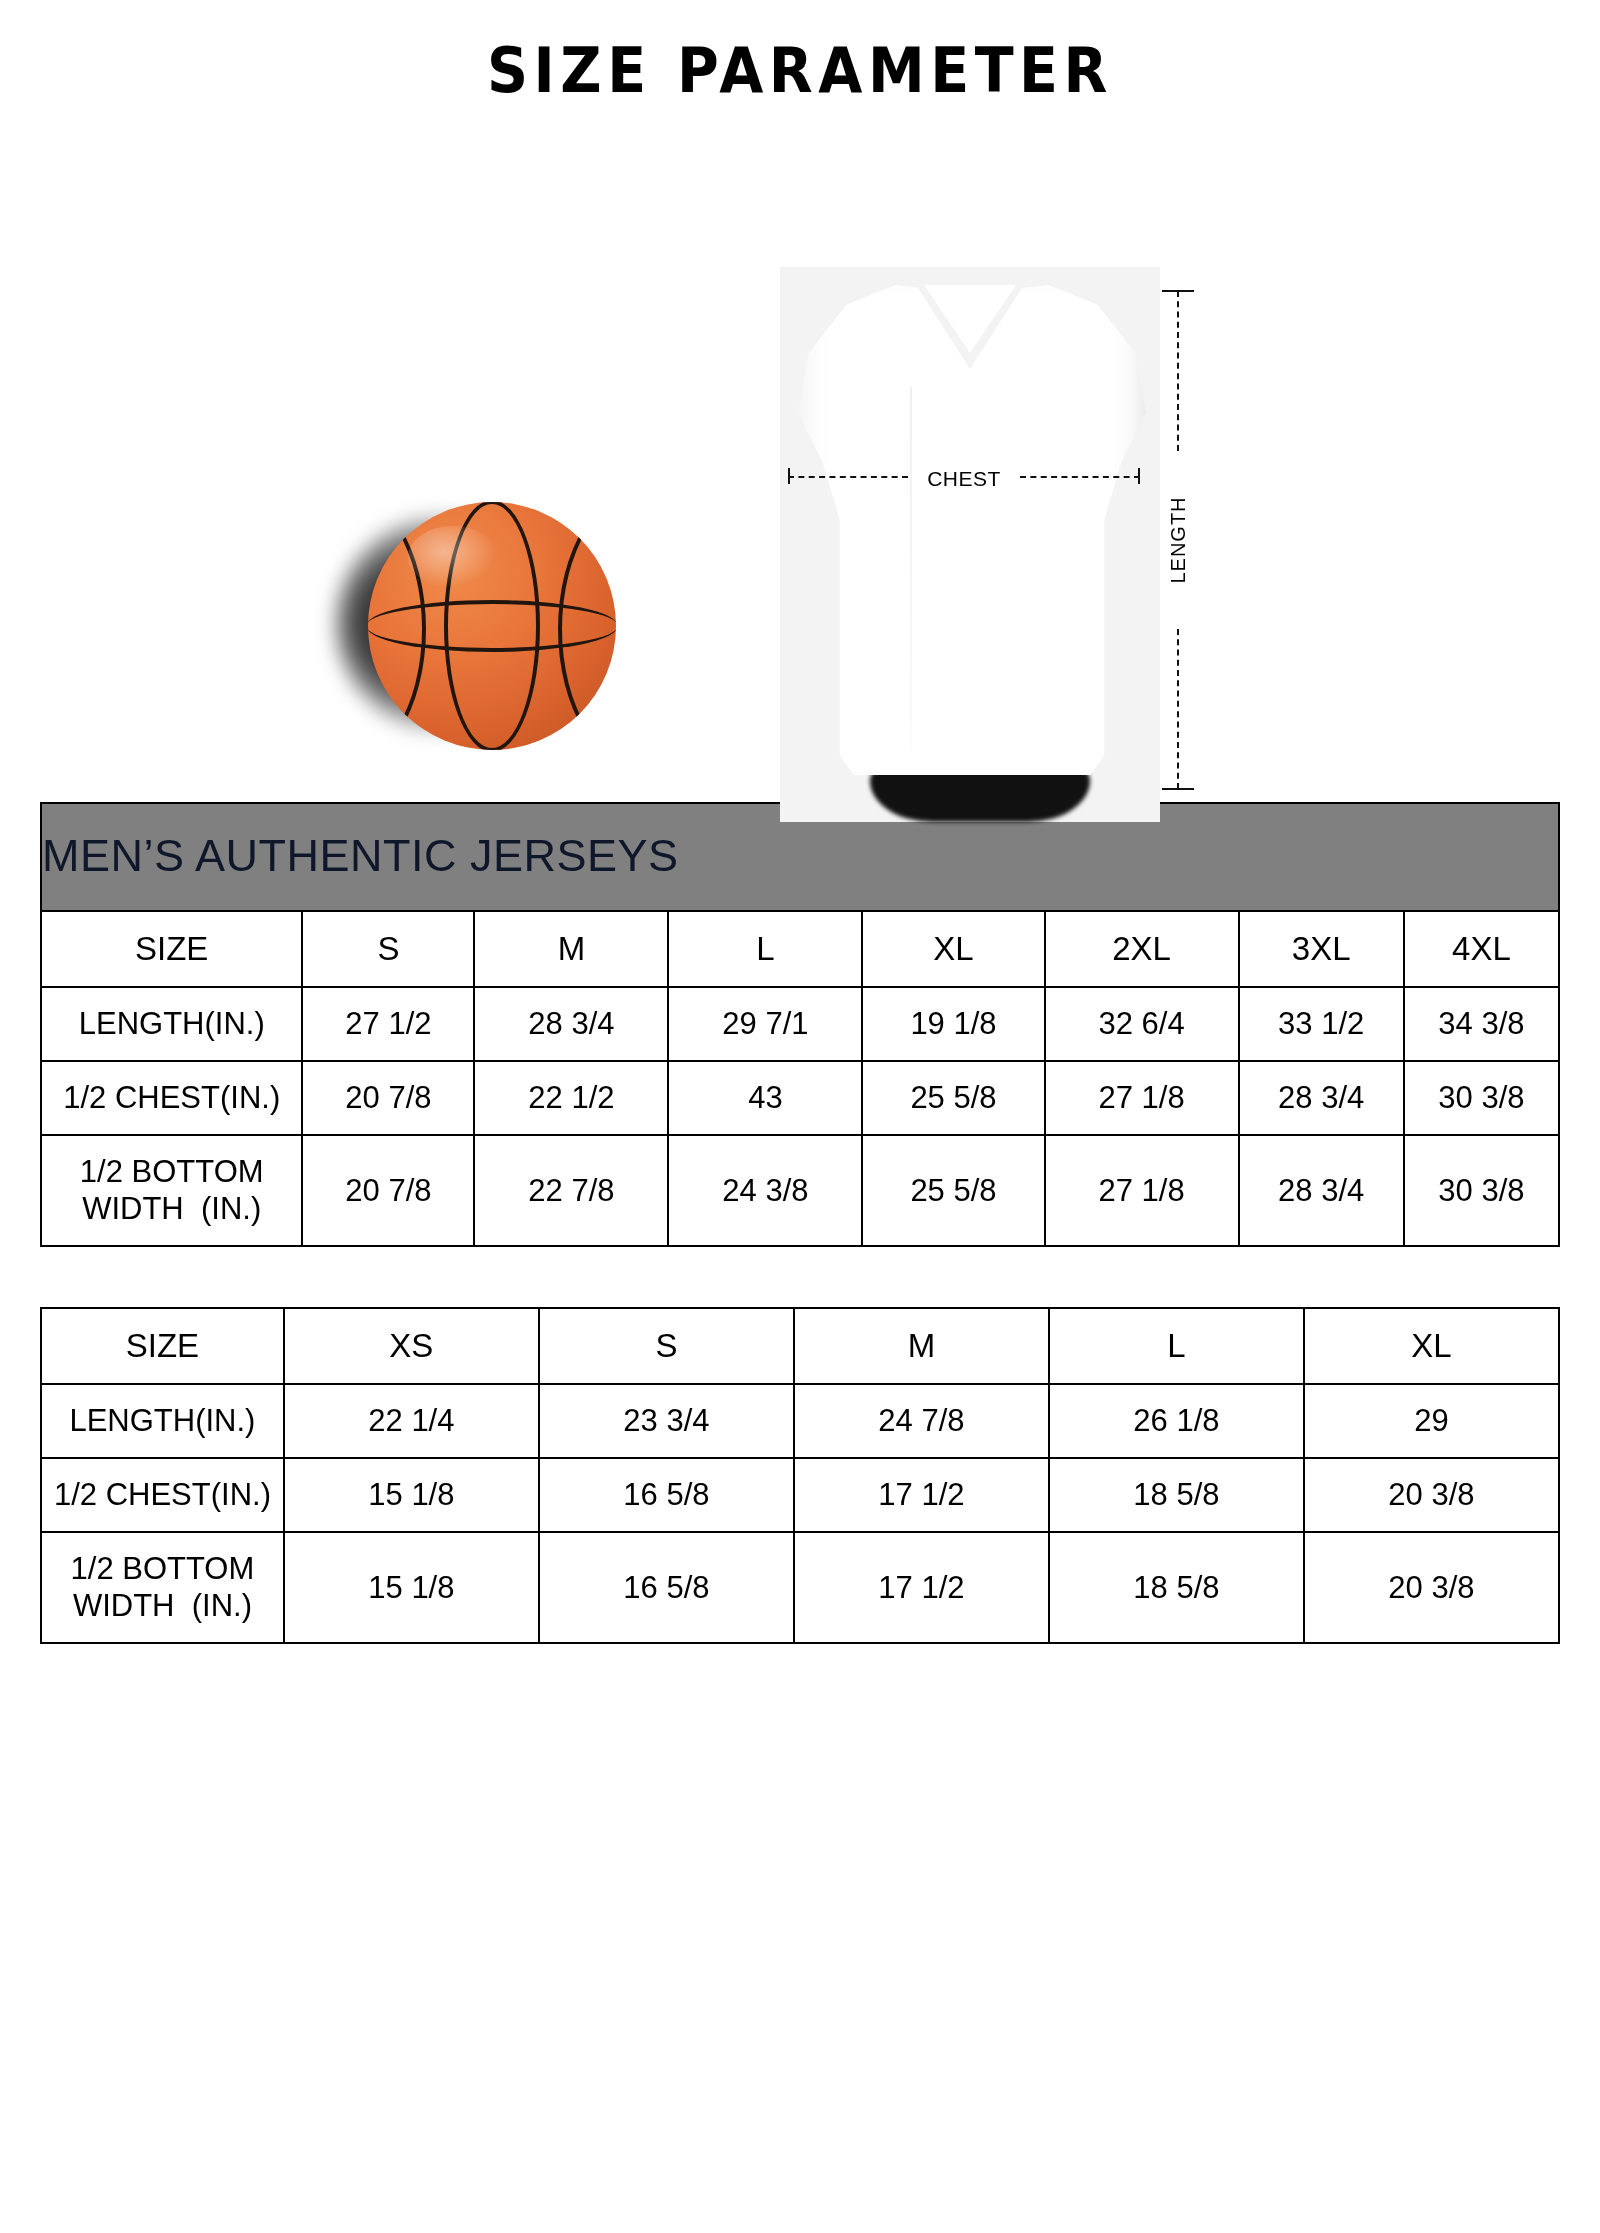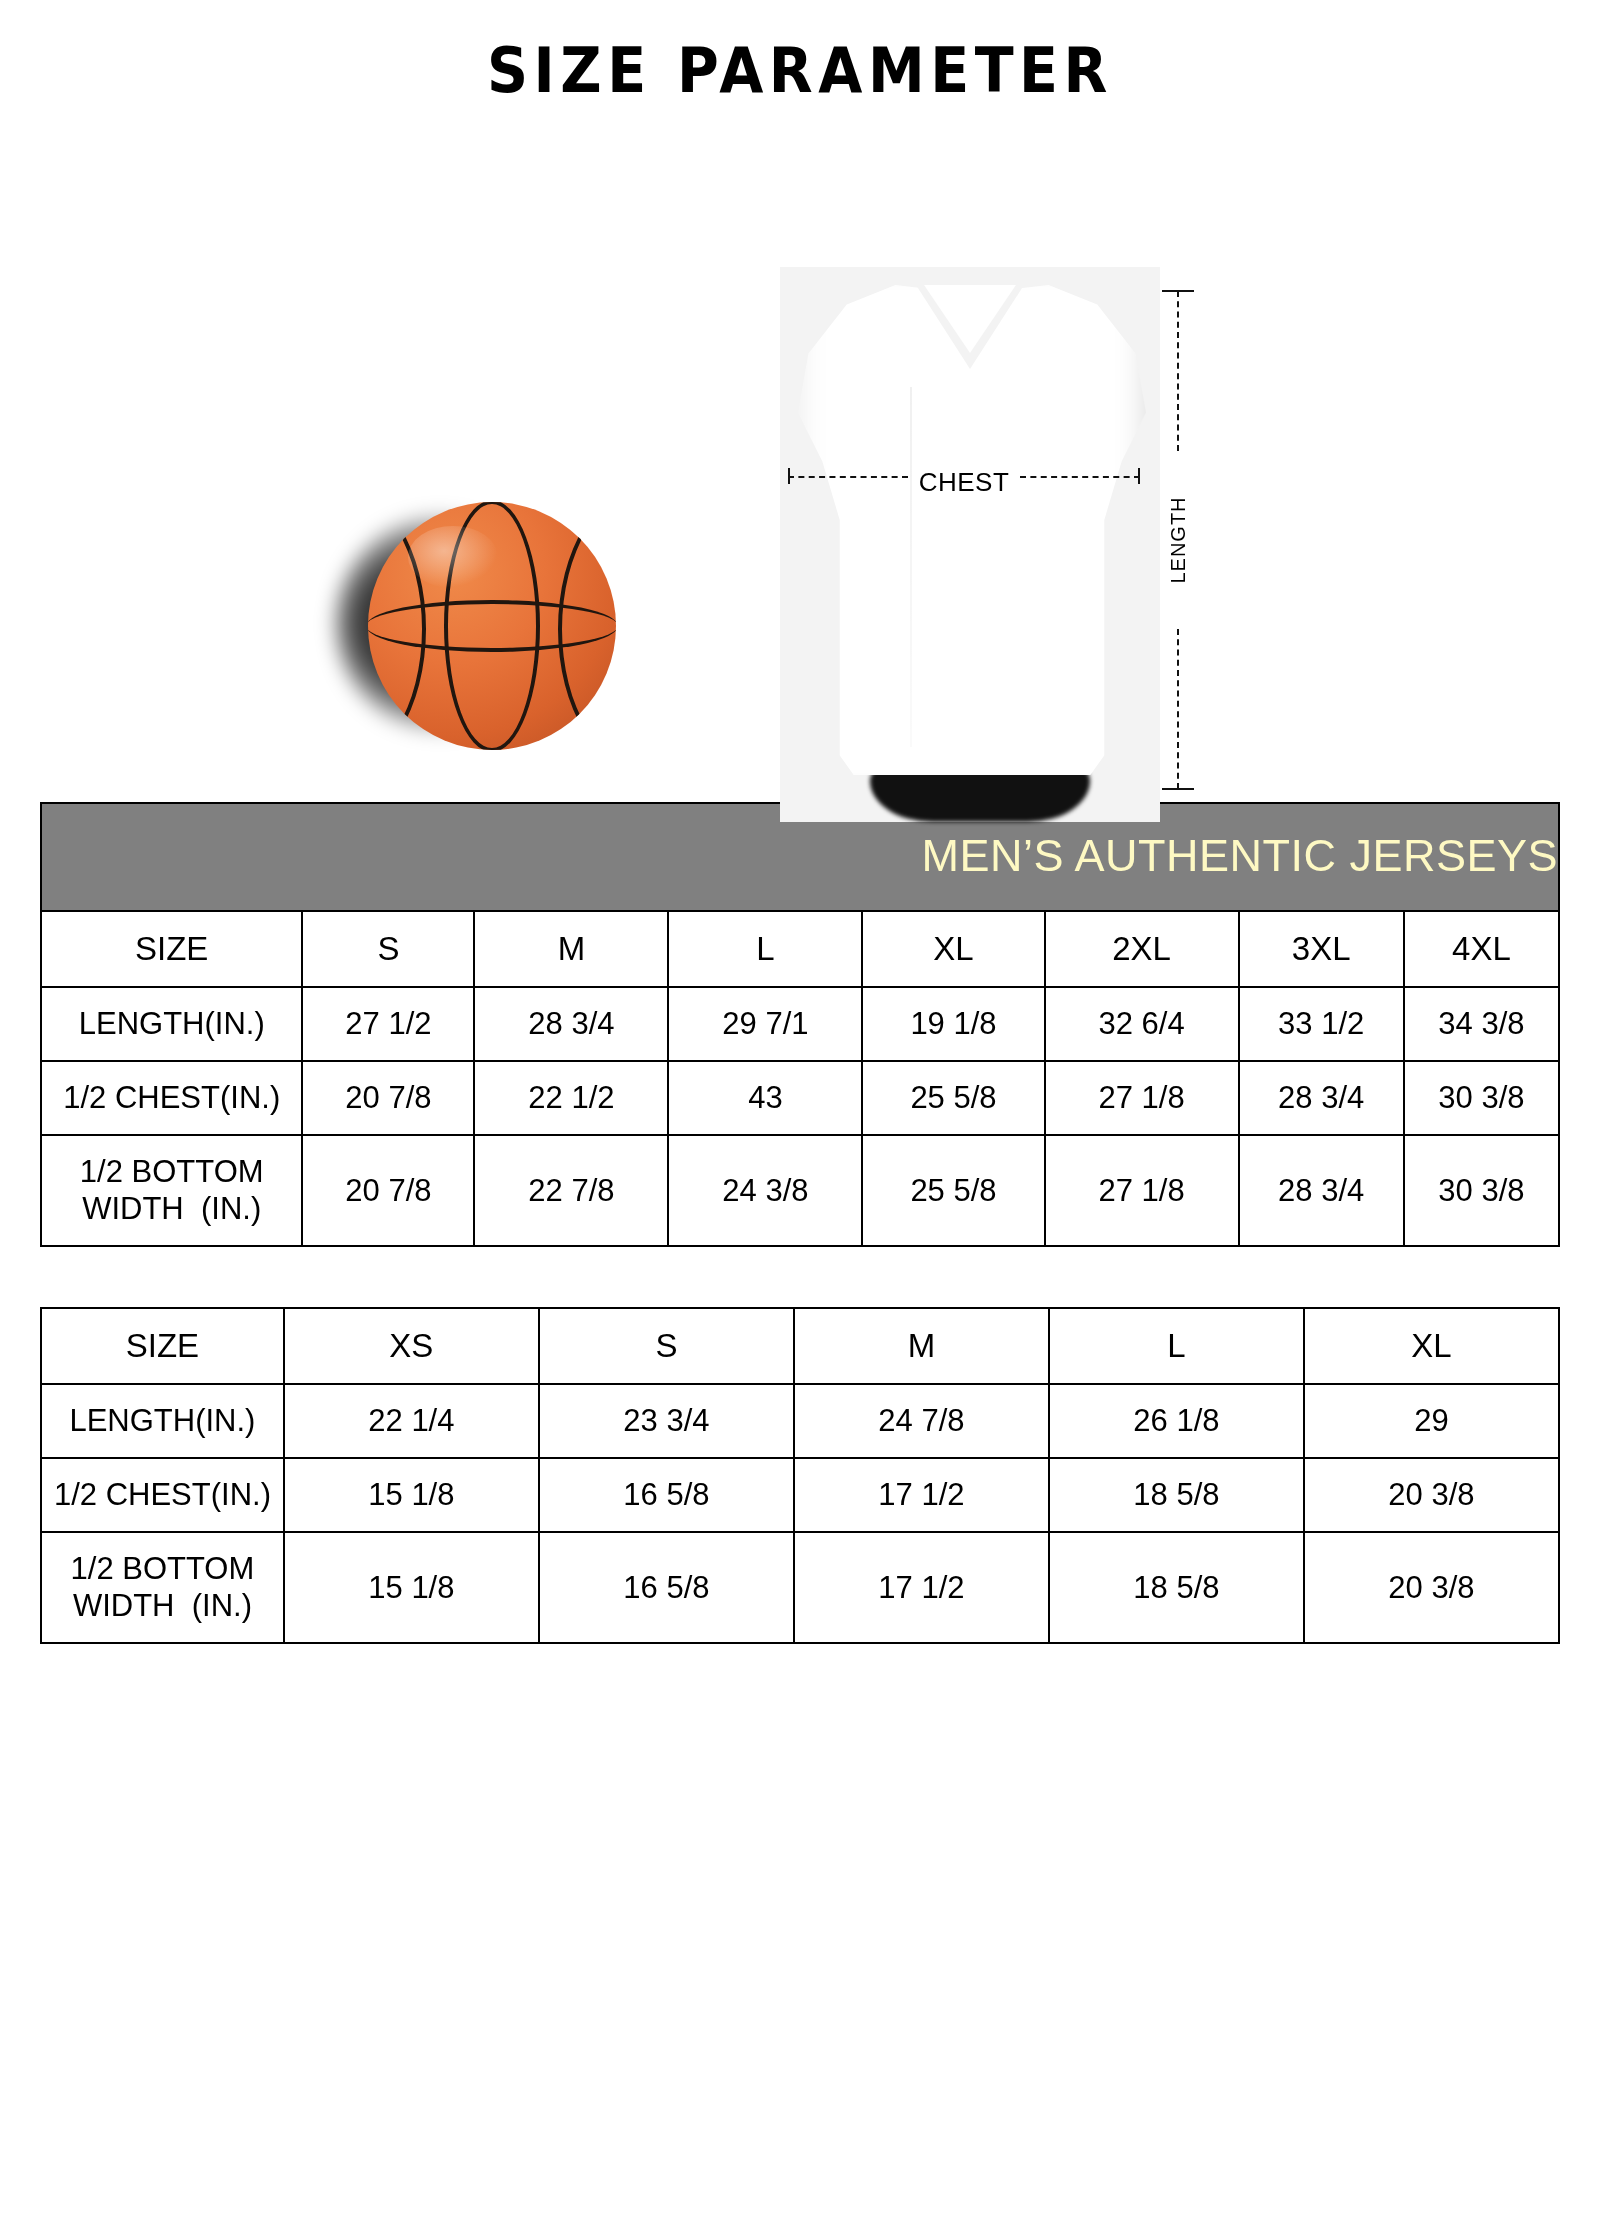--- a/index.html
+++ b/index.html
@@ -204,21 +204,21 @@
     height: 0;
     border-top: 2px dashed #111;
   }
   .chest-dash.l { left: 0; width: 120px; }
   .chest-dash.r { right: 0; width: 120px; }
   .chest-label {
     position: absolute;
     left: 50%;
     top: 0;
     transform: translateX(-50%);
-    font-size: 26px;
+    font-size: 21px;
     letter-spacing: 0.5px;
     background: transparent;
     font-family: "Liberation Sans", sans-serif;
   }
   .chest-cap {
     position: absolute;
     width: 0;
     height: 16px;
     border-left: 2px solid #111;
     top: 1px;
@@ -261,22 +261,22 @@
     white-space: nowrap;
   }
 
   
   .table-block {
     margin: 0 auto;
     width: 1520px;
   }
   .band {
     background: #808080;
-    color: #fef9c3;
-    text-align: right;
+    color: #0f172a;
+    text-align: left;
     font-size: 45px;
     letter-spacing: 0.5px;
     padding: 26px 0 28px;
     border: 2px solid #000;
     border-bottom: none;
     box-sizing: border-box;
   }
   table.size {
     border-collapse: collapse;
     width: 100%;

